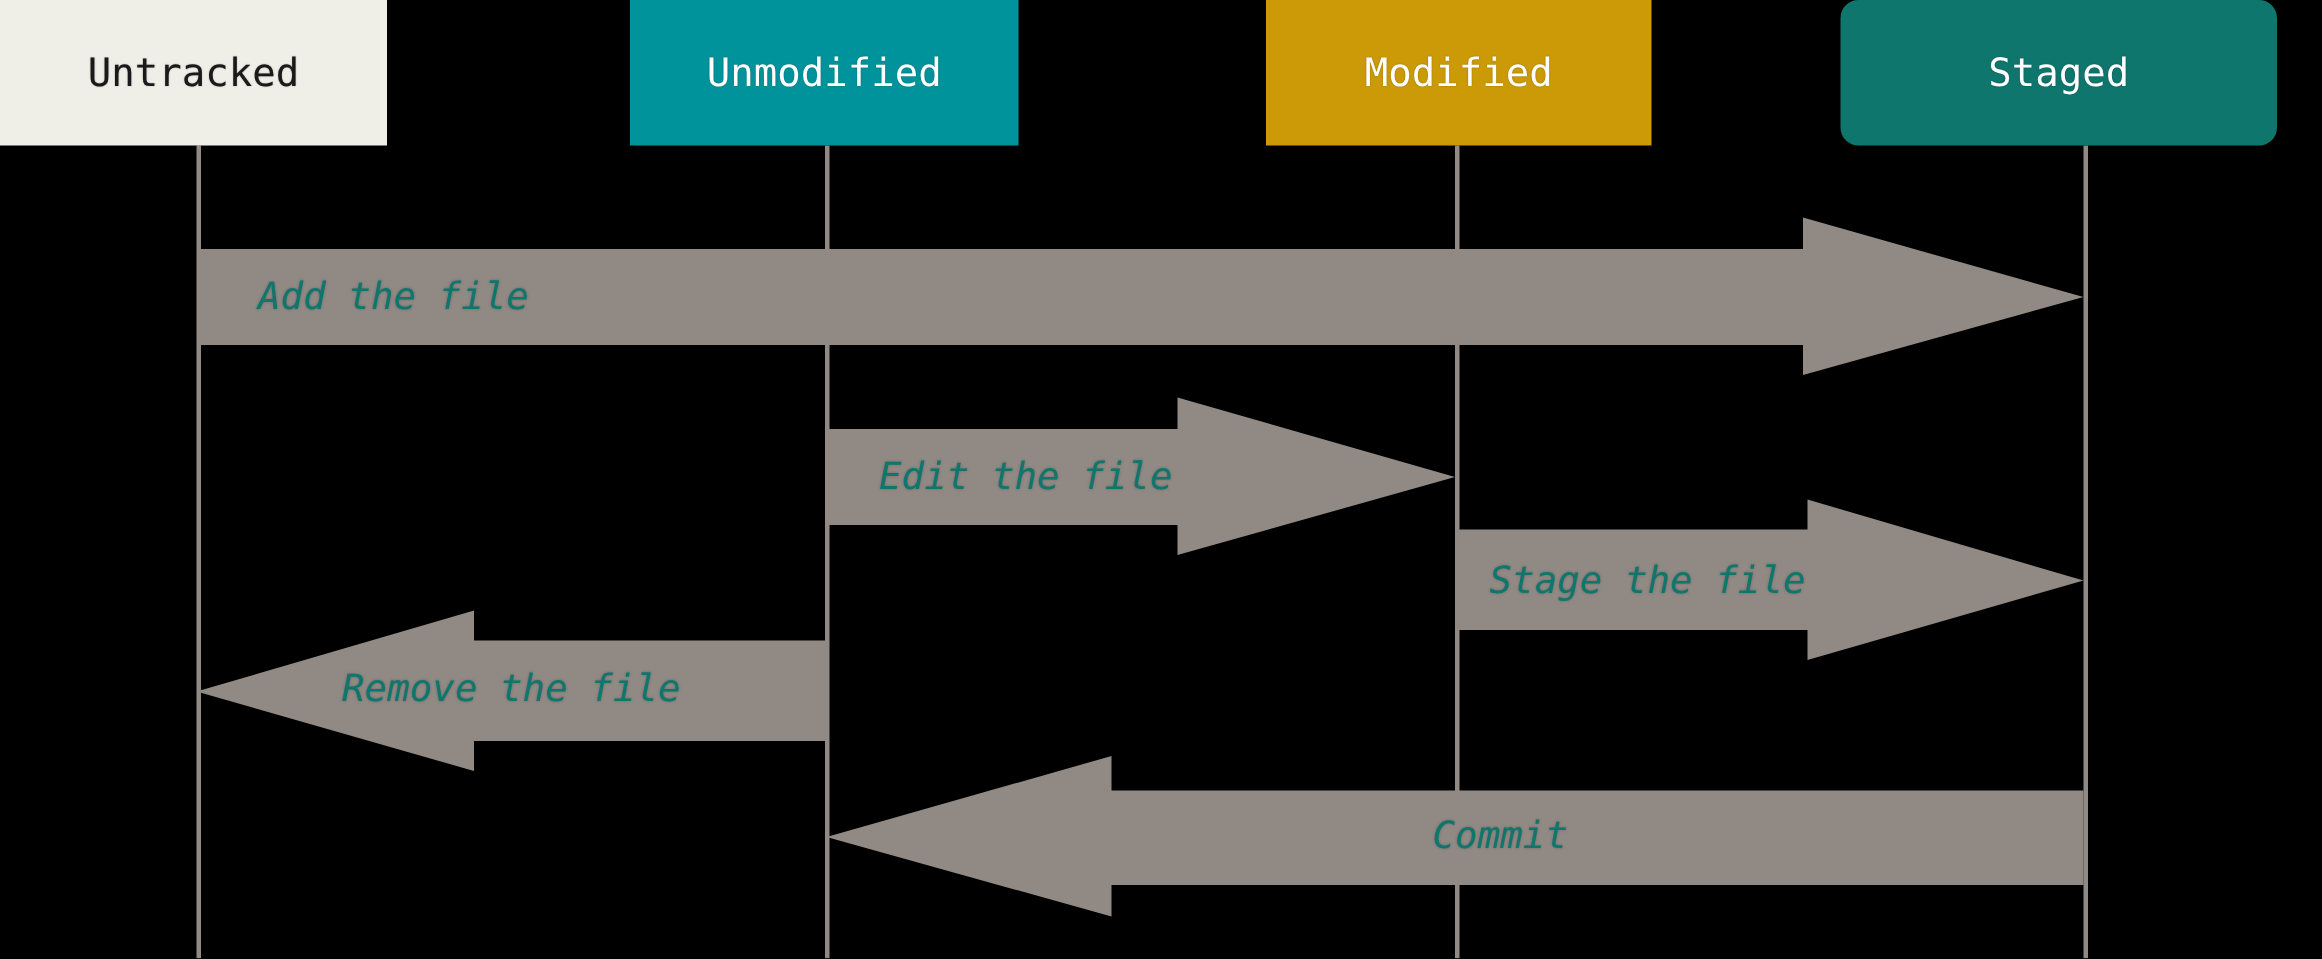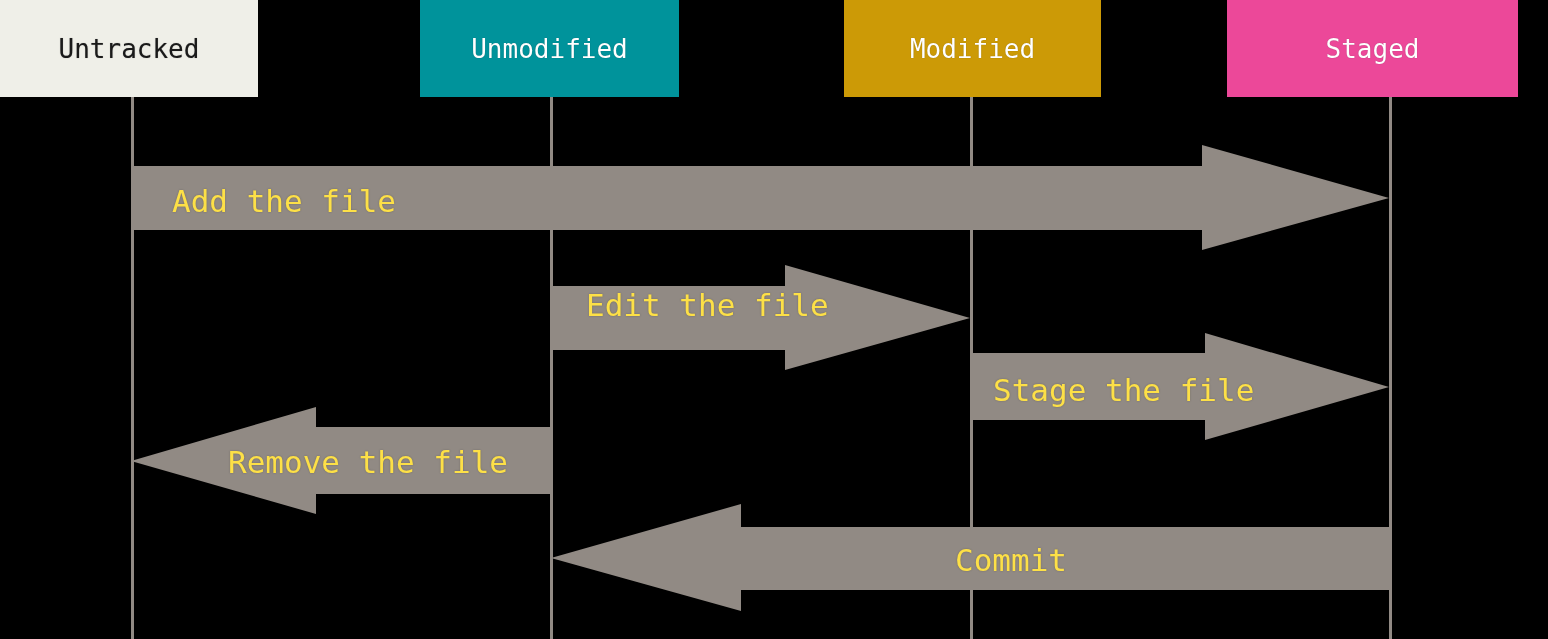--- a/index.html
+++ b/index.html
@@ -38,24 +38,25 @@
   .arrow-svg{
     position:absolute;
     left:0;
     top:0;
     width:1548px;
     height:639px;
     pointer-events:none;
   }
   .arrow-label{
     position:absolute;
-    color:#fde047;
-    font-size:31px;
+    color:#0f766e;
+    font-size:25px;
     white-space:nowrap;
     text-shadow:0 0 2px rgba(0,0,0,.25);
+    font-style:italic;
   }
 </style>
 </head>
 <body>
 
 <div id="stage" style="background: rgb(0, 0, 0);">
 
   <div class="lifeline" style="left: 131px; background: rgb(145, 138, 132);"></div>
   <div class="lifeline" style="left: 550px; background: rgb(145, 138, 132);"></div>
   <div class="lifeline" style="left: 970px; background: rgb(145, 138, 132);"></div>
@@ -63,31 +64,31 @@
 
   <svg class="arrow-svg" viewBox="0 0 1548 639">
     <polygon id="shape-add-the-file" fill="#918a84" points="133,166 1202,166 1202,145 1389,198 1202,250 1202,230 133,230"></polygon>
     <polygon id="shape-edit-the-file" fill="#918a84" points="551,286 785,286 785,265 970,318 785,370 785,350 551,350"></polygon>
     <polygon id="shape-stage-the-file" fill="#918a84" points="971,353 1205,353 1205,333 1389,387 1205,440 1205,420 971,420"></polygon>
     <polygon id="shape-remove-the-file" fill="#918a84" points="551,427 316,427 316,407 131,461 316,514 316,494 551,494"></polygon>
     <polygon id="shape-commit" fill="#918a84" points="1389,527 741,527 741,504 551,558 741,611 741,590 1389,590"></polygon>
   </svg>
 
   <div class="arrow-label" style="left:172px;top:183px;">Add the file</div>
-  <div class="arrow-label" style="left:586px;top:287px;">Edit the file</div>
+  <div class="arrow-label" style="left:586px;top:303px;">Edit the file</div>
   <div class="arrow-label" style="left:993px;top:372px;">Stage the file</div>
   <div class="arrow-label" style="left:228px;top:444px;">Remove the file</div>
   <div class="arrow-label" style="left:955px;top:542px;">Commit</div>
 
   <div class="state-box" style="left:0px;width:258px;background:#efefe8;">
     <span class="state-label" style="color:#1a1a1a;">Untracked</span>
   </div>
   <div class="state-box" style="left:420px;width:259px;background:#00939b;">
     <span class="state-label" style="color:#ffffff;">Unmodified</span>
   </div>
   <div class="state-box" style="left:844px;width:257px;background:#cc9a06;">
     <span class="state-label" style="color:#ffffff;text-align:center;">Modified</span>
   </div>
-  <div class="state-box" style="left:1227px;width:291px;background:#ec4899;">
+  <div class="state-box" style="left:1227px;width:291px;background:#0f766e;border-radius:12px;">
     <span class="state-label" style="color:#ffffff;">Staged</span>
   </div>
 
 </div>
 
 </body></html>

